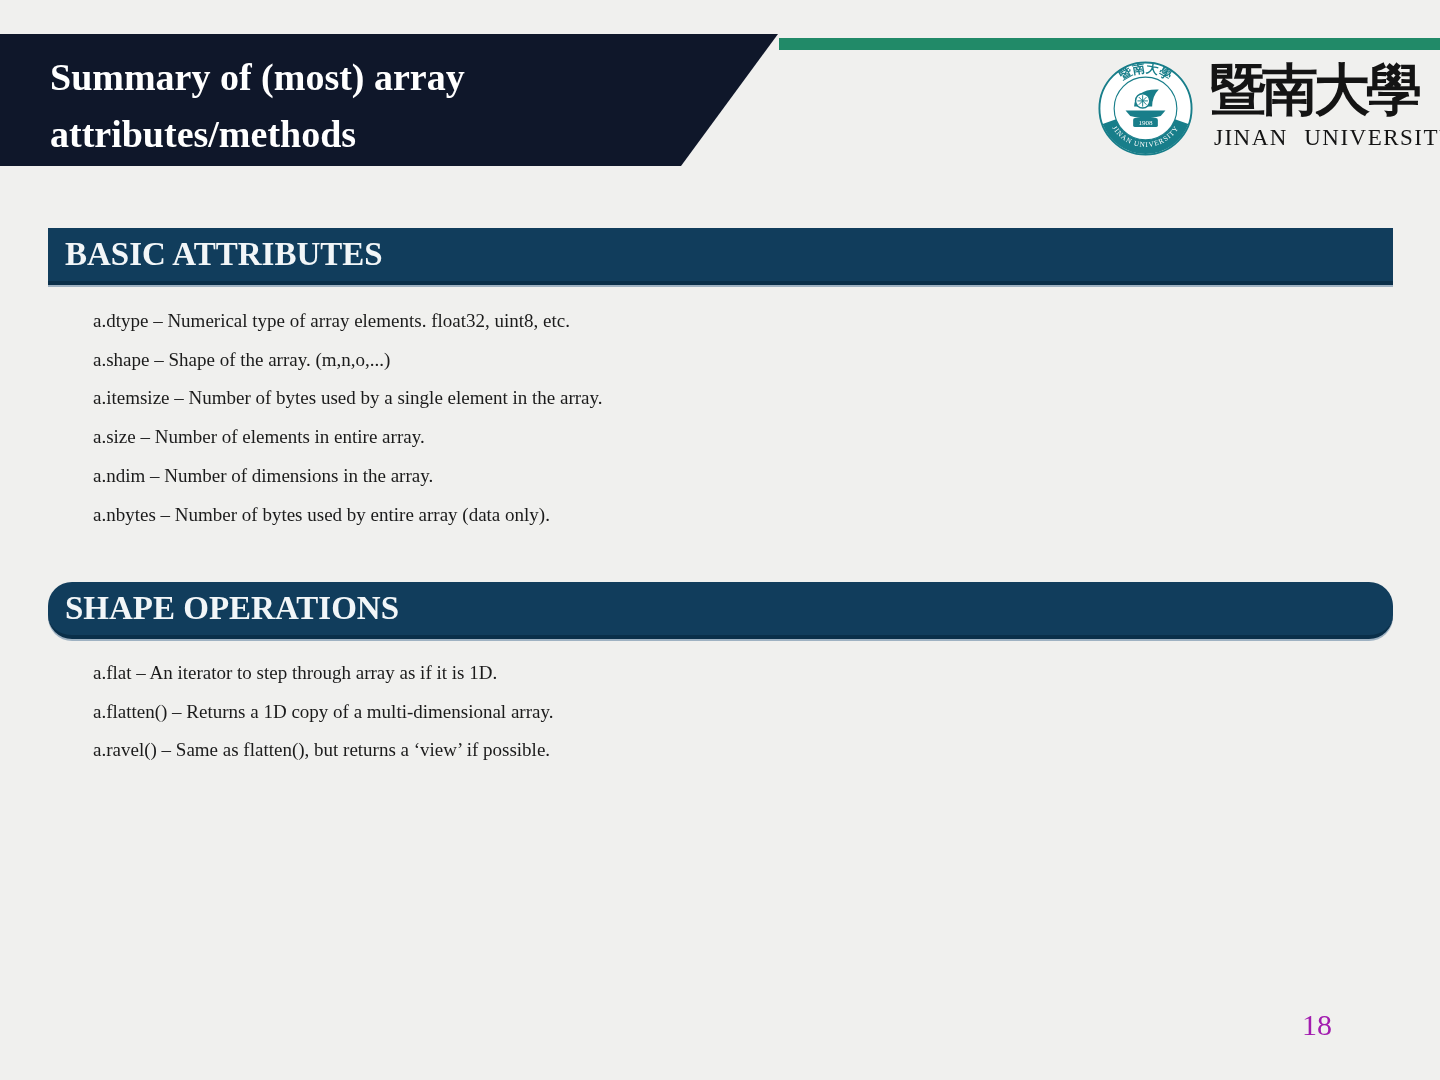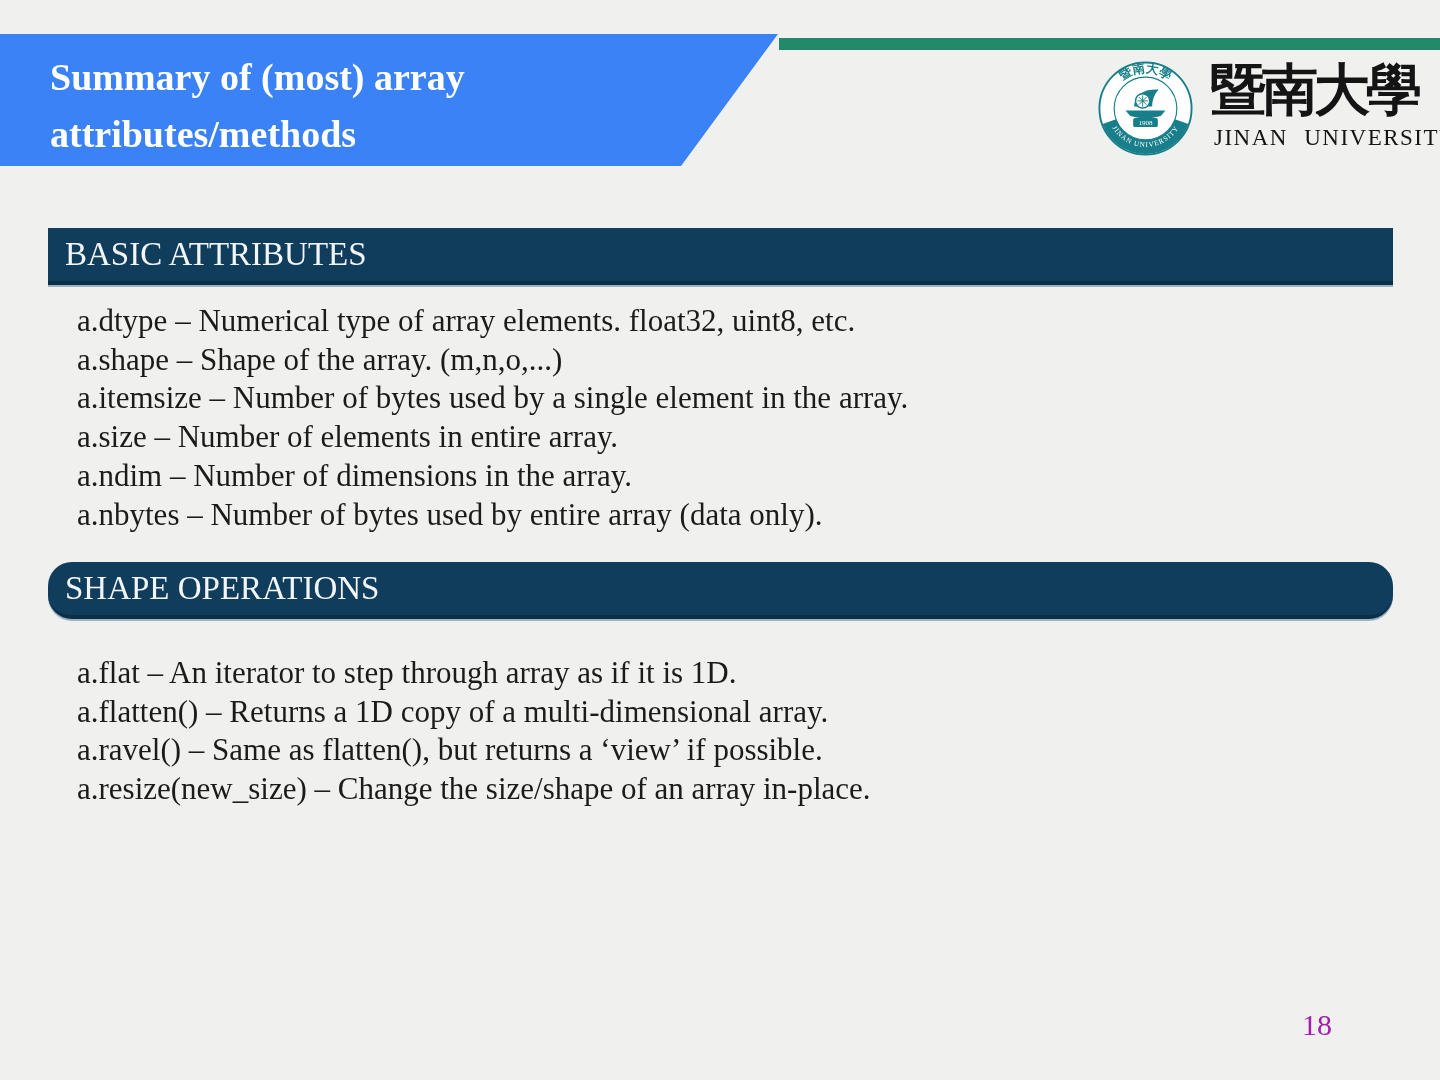--- a/index.html
+++ b/index.html
@@ -7,21 +7,21 @@
   body {
     position:relative;
     background:#F0F0EE;
     font-family:"Liberation Serif","DejaVu Serif",serif;
     overflow:hidden;
   }
 
   
   .banner {
     position:absolute; left:0; top:34px; width:778px; height:132px;
-    background:#3b82f6;
+    background:#0f172a;
     clip-path:polygon(0 0, 100% 0, 681px 100%, 0 100%);
   }
   .banner-title {
     position:absolute; left:50px; top:15px;
     color:#FFFFFF; font-weight:bold; font-size:38px; line-height:57px;
     white-space:nowrap;
   }
   .accent-strip {
     position:absolute; left:779px; top:38px; width:661px; height:12px;
     background:#218A68;
@@ -40,29 +40,29 @@
     white-space:nowrap;
   }
 
   
   .sec-header {
     position:absolute; left:48px; width:1345px; height:57px;
     background:#113D5C;
     border-bottom:4px solid #0A2F49;
     box-shadow:0 2px 0 0 #9FB2C2;
     color:#F2F6F8; font-size:33px; line-height:52px;
-    padding-left:17px; white-space:nowrap;
+    padding-left:17px; white-space:nowrap;font-weight:bold;
   }
   .sec-header.basic { top:228px; }
-  .sec-header.shape { top:562px;border-radius:24px; }
+  .sec-header.shape { top:582px;border-radius:24px; }
 
   
   .sec-lines {
-    position:absolute; left:77px;
-    font-size:31px; line-height:38.7px; color:#1B1B1B;
+    position:absolute; left:93px;
+    font-size:19px; line-height:38.7px; color:#1B1B1B;
     white-space:nowrap;
   }
   .sec-lines.basic { top:302px; }
   .sec-lines.shape { top:654px; }
 
   .page-number {
     position:absolute; left:1302px; top:1008px;
     font-size:30px; color:#a21caf;
   }
 </style>
@@ -118,16 +118,15 @@
   <div>a.nbytes – Number of bytes used by entire array (data only).</div>
 </div>
 
 <div class="sec-header shape">
   <span>SHAPE OPERATIONS</span>
 </div>
 <div class="sec-lines shape">
   <div>a.flat – An iterator to step through array as if it is 1D.</div>
   <div>a.flatten() – Returns a 1D copy of a multi-dimensional array.</div>
   <div>a.ravel() – Same as flatten(), but returns a ‘view’ if possible.</div>
-  <div>a.resize(new_size) – Change the size/shape of an array in-place.</div>
 </div>
 
 <div class="page-number">18</div>
 
 </body></html>

